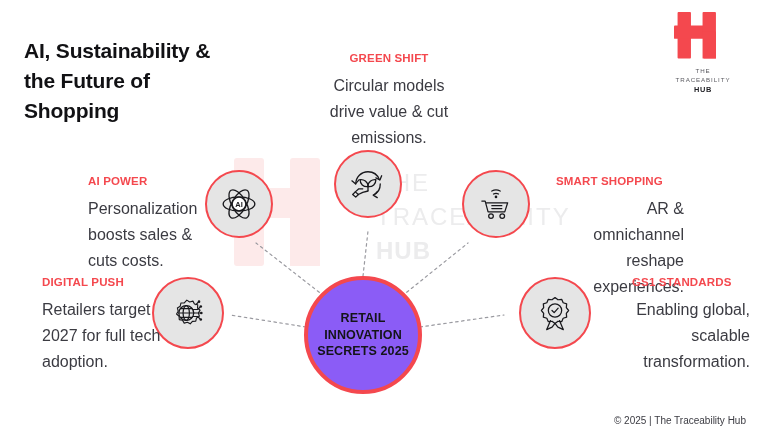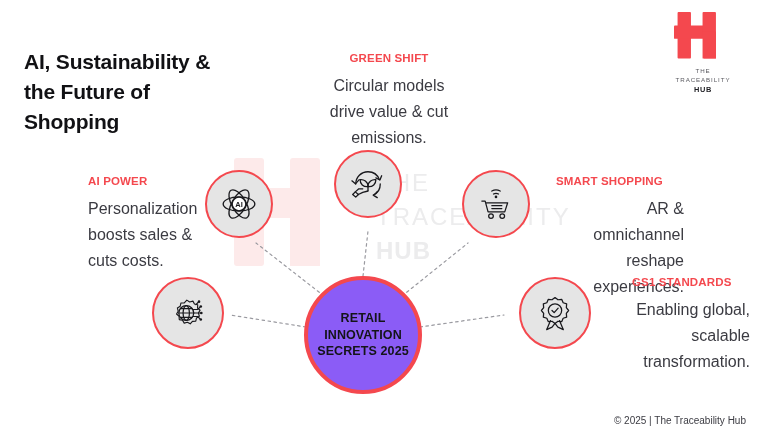--- a/index.html
+++ b/index.html
@@ -23,21 +23,20 @@
   #page-title {
     position: absolute;
     left: 24px;
     top: 36px;
     width: 260px;
     font-size: 21px;
     line-height: 1.42;
     font-weight: bold;
     color: #111114;
     letter-spacing: -0.2px;
-    margin-top: 11px;
   }
 
   
   #brand-logo {
     position: absolute;
     right: 22px;
     top: 12px;
     width: 86px;
     text-align: center;
   }
@@ -310,20 +309,24 @@
   <div class="block align-center" id="block-green">
     <div class="block-title">GREEN SHIFT</div>
     <div class="block-body">Circular models drive value &amp; cut emissions.</div>
   </div>
 
   <div class="block align-left" id="block-ai">
     <div class="block-title">AI POWER</div>
     <div class="block-body">Personalization boosts sales &amp; cuts costs.</div>
   </div>
 
+  <div class="block align-left" id="block-digital">
+    <div class="block-title">DIGITAL PUSH</div>
+    <div class="block-body">Retailers target 2027 for full tech adoption.</div>
+  </div>
 
   <div class="block align-right" id="block-smart">
     <div class="block-title">SMART SHOPPING</div>
     <div class="block-body">AR &amp; omnichannel reshape experiences.</div>
   </div>
 
   <div class="block align-right" id="block-gs1">
     <div class="block-title">GS1 STANDARDS</div>
     <div class="block-body">Enabling global, scalable transformation.</div>
   </div>

